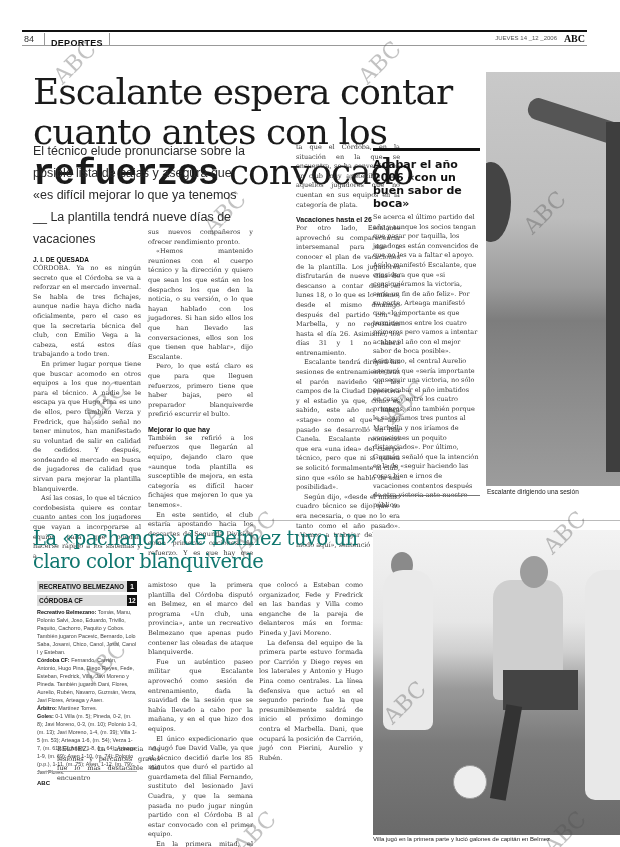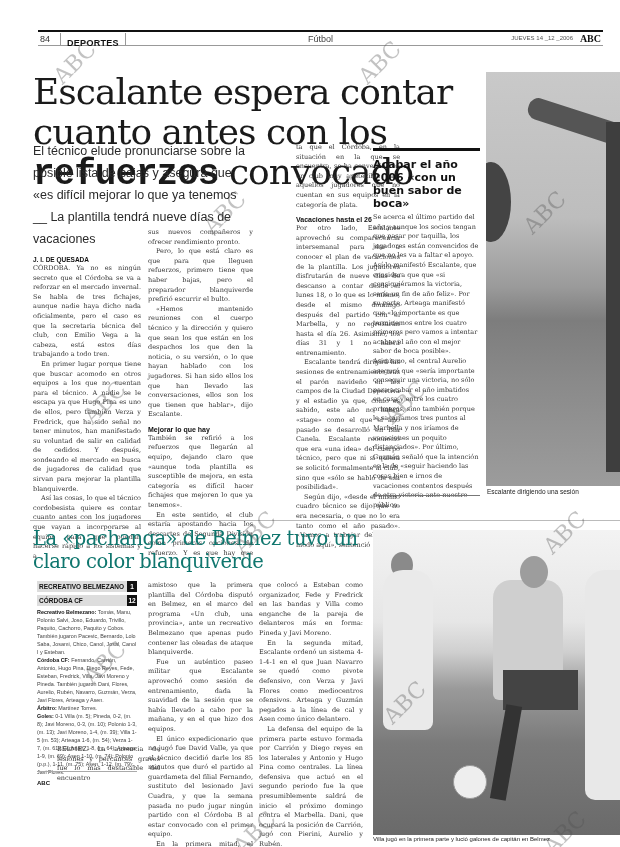--- a/index.html
+++ b/index.html
@@ -1,19 +1,19 @@
 <!DOCTYPE html>
 <html><head>
 <meta charset="utf-8">
 <style>
   * { margin: 0; padding: 0; box-sizing: border-box; }
   html, body { width: 620px; height: 847px; background: #fff; overflow: hidden; }
   body { position: relative; font-family: "DejaVu Serif", serif; color: #222; }
 
-  .header { position: absolute; left: 38px; top: 30px; width: 565px; height: 16px; border-top: 2px solid #111; border-bottom: 1px solid #999; text-decoration: underline; }
+  .header { position: absolute; left: 22px; top: 30px; width: 565px; height: 16px; border-top: 2px solid #111; border-bottom: 1px solid #999; text-decoration: underline; }
   .header .pg { position: absolute; left: 2px; top: 2px; font: 9px "Liberation Sans", sans-serif; color: #333; }
   .header .sec { position: absolute; left: 22px; top: 1px; padding: 4px 6px; height: 13px; border-left: 1px solid #999; border-right: 1px solid #999; font: bold 9px "Liberation Sans", sans-serif; color: #111; letter-spacing: 0.3px; line-height: 13px; }
   .header .cat { position: absolute; left: 0; right: 0; top: 2px; text-align: center; font: 9px "Liberation Sans", sans-serif; color: #444; }
   .header .date { position: absolute; right: 30px; top: 3px; font: 6px "Liberation Sans", sans-serif; color: #555; }
   .header .logo { position: absolute; right: 2px; top: 1px; font: bold 10px "Liberation Serif", serif; color: #111; }
 
   .headline1 { position: absolute; left: 33px; top: 72px; width: 450px; font: 36px/40px "DejaVu Serif", serif; color: #1a1a1a; letter-spacing: -1px; }
   .headline1 b { font-family: Liberation Mono, monospace; font-weight: bold; }
 
   .deck { position: absolute; left: 33px; top: 140px; width: 215px; font: 12.5px/22px "Liberation Sans", sans-serif; color: #2a2a2a; }
@@ -71,40 +71,39 @@
   .caption2 { position: absolute; left: 373px; top: 836px; font: 6px "Liberation Sans", sans-serif; color: #222; }
 
   .watermark { position: absolute; font: 22px "DejaVu Serif", serif; color: rgba(80,80,80,0.35); transform: rotate(-45deg); pointer-events: none; }
 </style>
 </head>
 <body>
 
 <div class="header">
   <span class="pg">84</span>
   <span class="sec">DEPORTES</span>
-  <span class="cat">Fútbol</span>
   <span class="date">JUEVES 14 _12 _2006</span>
   <span class="logo">ABC</span>
 </div>
 
 <h1 class="headline1"><span>Escalante espera contar cuanto antes con los </span><b>refuerzos</b><span> convocado</span></h1>
 
 <div class="deck">El técnico elude pronunciarse sobre la posible lista de bajas  y asegura que «es difícil mejorar lo que ya tenemos __ La plantilla tendrá nueve días de vacaciones</div>
 
 <div class="col c1">
   <div class="byline">J. I. DE QUESADA</div>
   <p class="ni">CÓRDOBA. Ya no es ningún secreto que el Córdoba se va a reforzar en el mercado invernal. Se habla de tres fichajes, aunque nadie haya dicho nada oficialmente, pero el caso es que la secretaria técnica del club, con Emilio Vega a la cabeza, está estos días trabajando a todo tren.</p>
   <p>En primer lugar porque tiene que buscar acomodo en otros equipos a los que no cuentan para el técnico. A nadie se le escapa ya que Hugo Pina es uno de ellos, pero también Verza y Fredrick, que ha sido señal no tener minutos, han manifestado su voluntad de salir en calidad de cedidos. Y después, sondeando el mercado en busca de jugadores de calidad que sirvan para mejorar la plantilla blanquiverde.</p>
   <p>Así las cosas, lo que el técnico cordobesista quiere es contar cuanto antes con los jugadores que vayan a incorporarse al equipo para que puedan hacerse rápido a los sistemas y a</p>
 </div>
 
 <div class="col c2">
   <p class="ni">sus nuevos compañeros y ofrecer rendimiento pronto.</p>
+  <p>«Hemos mantenido reuniones con el cuerpo técnico y la dirección  y quiero que sean los que están en los despachos los que den la noticia, o su versión, o lo que hayan hablado con los jugadores. Si han sido ellos los que han llevado las conversaciones, ellos son los que tienen que hablar», dijo Escalante.</p>
   <p>Pero, lo que está claro es que para que lleguen refuerzos, primero tiene que haber bajas, pero el preparador blanquiverde prefirió escurrir el bulto.</p>
-  <p>«Hemos mantenido reuniones con el cuerpo técnico y la dirección  y quiero que sean los que están en los despachos los que den la noticia, o su versión, o lo que hayan hablado con los jugadores. Si han sido ellos los que han llevado las conversaciones, ellos son los que tienen que hablar», dijo Escalante.</p>
   <h4>Mejorar lo que hay</h4>
   <p class="ni">También se refirió a los refuerzos que llegarán al equipo, dejando claro que «aunque toda plantilla es susceptible de mejora, en esta categoría  es difícil hacer fichajes que mejoren lo que ya tenemos».</p>
   <p style="height:48px;overflow:hidden">En este sentido, el club estaría apostando hacia los descartes de Segunda División como primeras opciones de refuerzo. Y es que hay que tener en cuenta que el Córdoba, en la situación en la que se encuentra, se ha convertido en un club muy apetecible para aquellos jugadores que no cuentan en sus equipos en la categoría de plata.</p>
 </div>
 
 <div class="col c3">
   <p class="ni">ta que el Córdoba, en la situación en la que se encuentra, se ha convertido en un club muy apetecible para aquellos jugadores que no cuentan en sus equipos en la categoría de plata.</p>
   <h4>Vacaciones hasta el 26</h4>
   <p class="ni">Por otro lado, Escalante aprovechó su comparecencia intersemanal para dar a conocer el plan de vacaciones de la plantilla. Los jugadores disfrutarán de nueve días de descanso a contar desde el lunes 18, o lo que es lo mismo, desde el mismo domingo después del partido con el Marbella, y no regresarán hasta el día 26. Asimismo, los días 31 y 1 no habrá entrenamiento.</p>
   <p>Escalante tendrá dirigirá las sesiones de entrenamiento tras el parón navideño en los campos de la Ciudad Deportiva y el estadio ya que, como es sabido, este año no habrá «stage» como el que el año pasado se desarrolló en Isla Canela. Escalante reconoció que era «una idea» del cuerpo técnico, pero que ni si quiera se solicitó formalmente al club, sino que «sólo se habló de esa posibilidad».</p>
@@ -148,21 +147,20 @@
 
 <div class="col c5">
   <p class="ni">amistoso que la primera plantilla del Córdoba disputó en Belmez, en el marco del programa «Un club, una provincia», ante un recreativo Belmezano que apenas pudo contener las oleadas de ataque blanquiverde.</p>
   <p>Fue un auténtico paseo militar que Escalante aprovechó como sesión de entrenamiento, dada la suavidad de la sesión que se había llevado a cabo por la mañana, y en el que hizo dos equipos.</p>
   <p>El único expedicionario que no jugó fue David Valle, ya que el técnico decidió darle los 85 minutos que duró el partido al guardameta del filial Fernando, sustituto del lesionado Javi Cuadra, y que la semana pasada no pudo jugar ningún partido con el Córdoba B al estar convocado con el primer equipo.</p>
   <p>En la primera mitad, el técnico utilizó el clásico 4-4-2 en el</p>
 </div>
 
 <div class="col c6">
   <p class="ni">que colocó a Esteban como organizador, Fede y Fredrick en las bandas y Villa como enganche de la pareja de delanteros más en forma: Pineda y Javi Moreno.</p>
-  <p>En la segunda mitad, Escalante ordenó un sistema 4-1-4-1 en el que Juan Navarro se quedó como pivote defensivo, con Verza y Javi Flores como mediocentros ofensivos. Arteaga y Guzmán pegados a la línea de cal y Asen como único delantero.</p>
   <p>La defensa del equipo de la primera parte estuvo formada por Carrión y Diego reyes en los laterales y Antonio y Hugo Pina como centrales. La línea defensiva que actuó en el segundo periodo fue la que presumiblemente saldrá de inicio el próximo domingo contra el Marbella. Dani, que ocupará la posición de Carrión, jugó con Pierini, Aurelio y Rubén.</p>
 </div>
 
 <div class="photo2">
   <div class="p1h"></div>
   <div class="p1"></div>
   <div class="p2"></div>
   <div class="p2s"></div>
   <div class="p2l"></div>
   <div class="p2h"></div>

